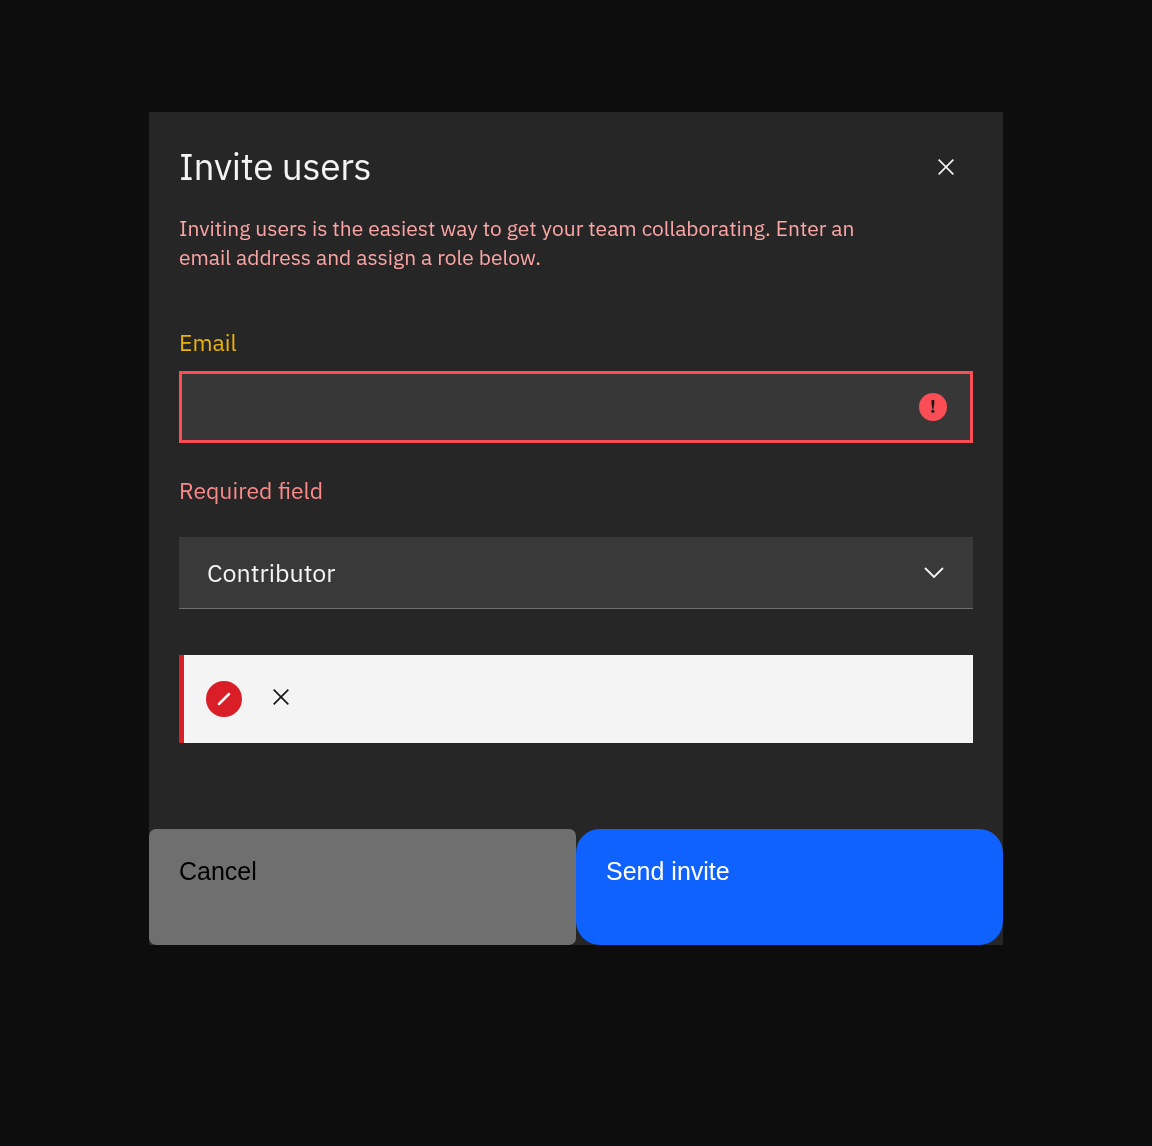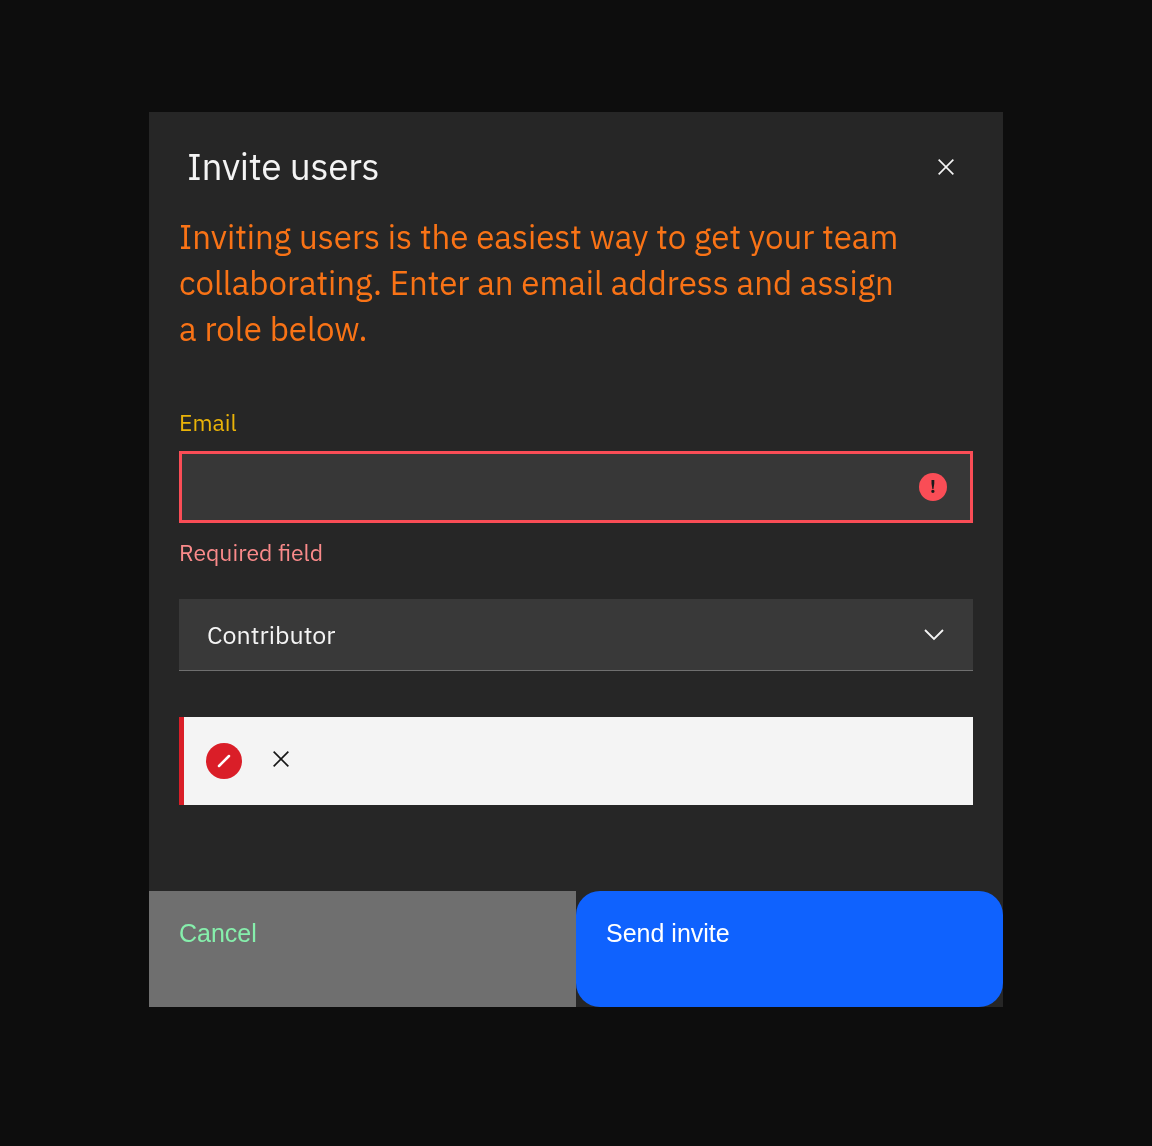--- a/index.html
+++ b/index.html
@@ -21,21 +21,20 @@
       width: 854px;
       background-color: #262626;
       display: flex;
       flex-direction: column;
     }
     .modal-header {
       display: flex;
       align-items: flex-start;
       justify-content: space-between;
       padding: 30px 44px 0 30px;
-      margin-left: 8px;
     }
     .modal-title {
       color: #f4f4f4;
       font-size: 37px;
       font-weight: 400;
       letter-spacing: -0.3px;
     }
     .close-btn {
       background: none;
       border: none;
@@ -46,22 +45,22 @@
       color: #f4f4f4;
       display: flex;
       align-items: center;
       justify-content: center;
     }
     .close-btn svg {
       width: 22px;
       height: 22px;
     }
     .modal-description {
-      color: #f97316;
-      font-size: 33px;
+      color: #fca5a5;
+      font-size: 21px;
       line-height: 1.4;
       padding: 24px 30px 0 30px;
       max-width: 790px;
     }
     .form-section {
       padding: 54px 30px 0 30px;
     }
     .field-group {
       margin-bottom: 32px;
     }
@@ -99,21 +98,21 @@
     }
     .input-error-icon-inner {
       color: #1a1a1a;
       font-weight: bold;
       font-size: 18px;
       line-height: 1;
     }
     .error-text {
       color: #fa8a8a;
       font-size: 23px;
-      margin-top: 14px;
+      margin-top: 32px;
     }
     .select-wrapper {
       position: relative;
       border-radius: 11px;
     }
     .select-field {
       width: 100%;
       height: 72px;
       background-color: #393939;
       border: none;
@@ -194,21 +193,22 @@
       cursor: pointer;
       font-size: 25px;
       text-align: left;
       padding: 0 30px;
       display: flex;
       align-items: flex-start;
       padding-top: 28px;
     }
     .btn-secondary {
       background-color: #6f6f6f;
-      color: #86efac;
+      color: #000000;
+      border-radius: 7px;
     }
     .btn-primary {
       background-color: #0f62fe;
       color: #ffffff;
       border-radius: 24px;
     }
   </style>
 </head>
 <body>
 

